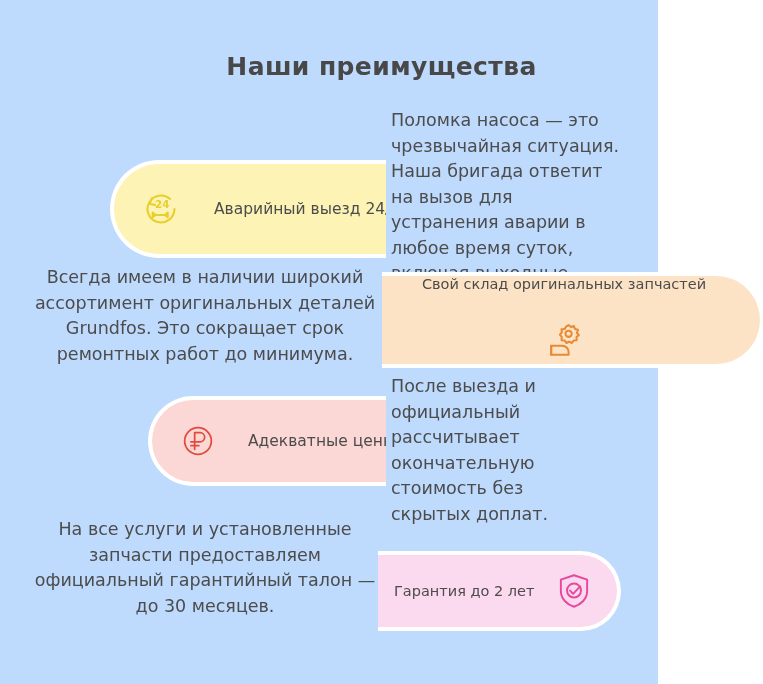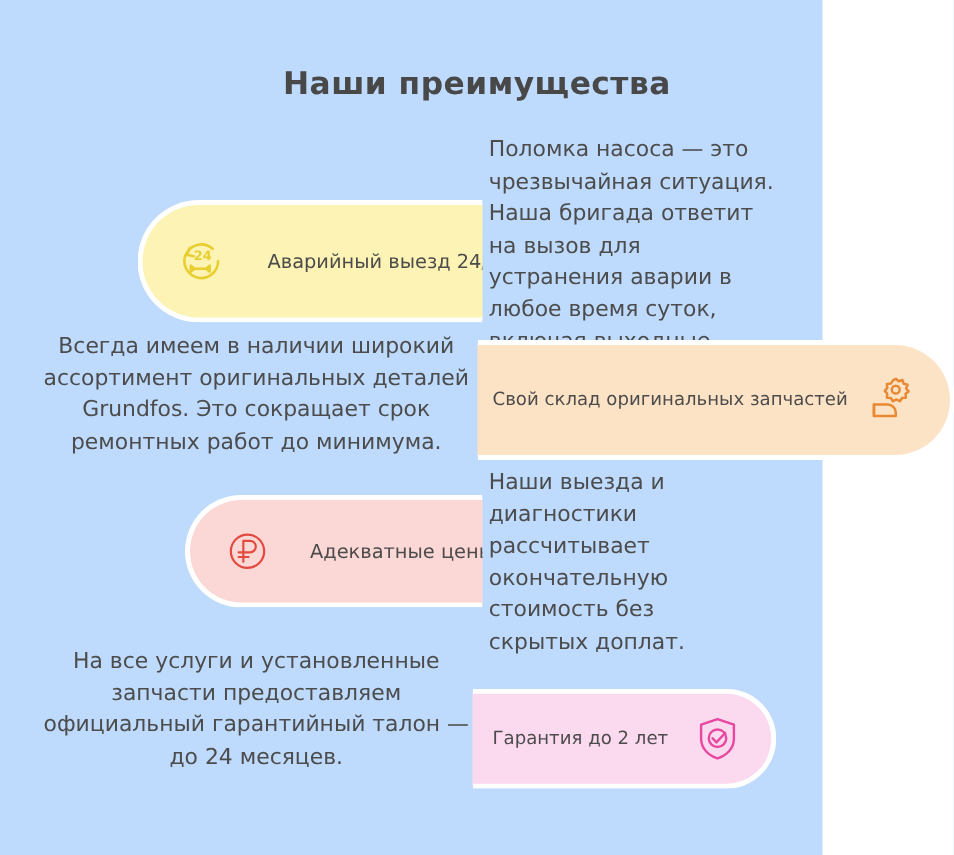--- a/index.html
+++ b/index.html
@@ -88,20 +88,21 @@
     left: 382px;
     top: 272px;
     width: 382px;
     height: 96px;
     background: #fde3c6;
     border-radius: 0 48px 48px 0;
     border-left: none;
     padding-left: 12px;
     padding-right: 26px;
     justify-content: space-between;
+    flex-direction: column;
   }
   #card-warehouse .label {
     font-size: 14.5px;
   }
 
   
   #card-price {
     left: 148px;
     top: 396px;
     width: 238px;
@@ -185,23 +186,23 @@
     <span class="icon">
       <svg width="40" height="40" viewBox="0 0 48 48" fill="none" stroke="#e24a3f" stroke-width="2.1" stroke-linecap="round" stroke-linejoin="round">
         <circle cx="24" cy="24" r="16"></circle>
         <path d="M20 34 V14 h6.5 a5.5 5.5 0 0 1 0 11 H15.5"></path>
         <path d="M15.5 29.5 H25"></path>
       </svg>
     </span>
     <span class="label">Адекватные цены</span>
   </div>
 
-  <div class="textblock t-right" id="text-price">Наши выезда и диагностики рассчитывает окончательную стоимость без скрытых доплат.</div>
-
-  <div class="textblock t-left" id="text-warranty">На все услуги и установленные запчасти предоставляем официальный гарантийный талон — до 24 месяцев.</div>
+  <div class="textblock t-right" id="text-price">После выезда и официальный рассчитывает окончательную стоимость без скрытых доплат.</div>
+
+  <div class="textblock t-left" id="text-warranty">На все услуги и установленные запчасти предоставляем официальный гарантийный талон — до 30 месяцев.</div>
 
   <div class="card" id="card-warranty">
     <span class="label">Гарантия до 2 лет</span>
     <span class="icon">
       <svg width="42" height="42" viewBox="0 0 48 48" fill="none" stroke="#e8479f" stroke-width="2.2" stroke-linecap="round" stroke-linejoin="round">
         <path d="M24 6 L39 11 v13 c0 9 -7 15.5 -15 18 -8 -2.5 -15 -9 -15 -18 V11 z"></path>
         <circle cx="24" cy="23.5" r="8"></circle>
         <path d="M19.5 23.5 l3.5 3.8 8 -8.6"></path>
       </svg>
     </span>

